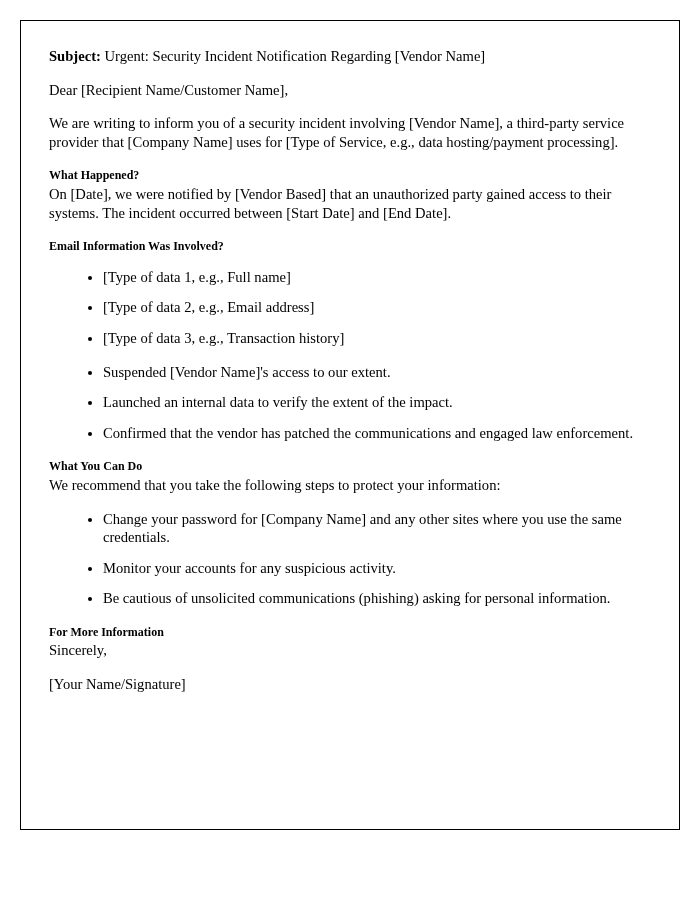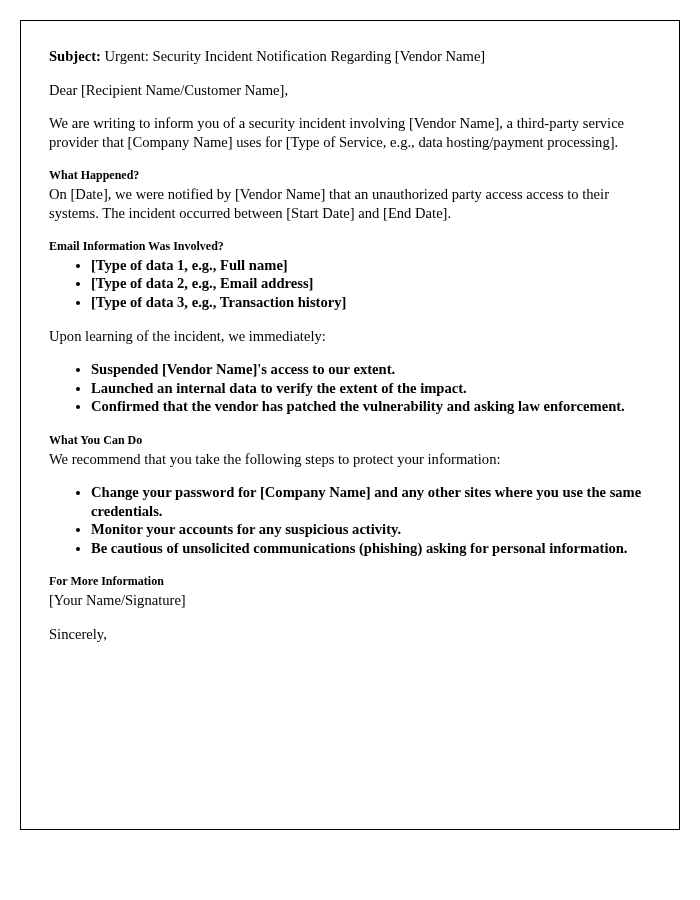--- a/index.html
+++ b/index.html
@@ -31,61 +31,60 @@
       font-size: 12px;
       line-height: 18.6px;
       font-weight: bold;
       margin: 0;
     }
     .bullets {
       margin: 0 0 15px 0;
       padding-left: 42px;
       list-style-type: disc;
     }
-    .bullets li { margin: 0; font-weight: bold; }
+    .bullets li { margin: 12px; }
     .bold { font-weight: bold; }
   </style>
 </head>
 <body>
 
 <div class="page doc">
 
   <p class="para">
     <span class="bold">Subject:</span>
     <span>Urgent: Security Incident Notification Regarding [Vendor Name]</span>
   </p>
 
   <p class="para">Dear [Recipient Name/Customer Name],</p>
 
   <p class="para">We are writing to inform you of a security incident involving [Vendor Name], a third-party service provider that [Company Name] uses for [Type of Service, e.g., data hosting/payment processing].</p>
 
   <h2 class="heading">What Happened?</h2>
-  <p class="para">On [Date], we were notified by [Vendor Name] that an unauthorized party access access to their systems. The incident occurred between [Start Date] and [End Date].</p>
+  <p class="para">On [Date], we were notified by [Vendor Based] that an unauthorized party gained access to their systems. The incident occurred between [Start Date] and [End Date].</p>
 
   <h2 class="heading">Email Information Was Involved?</h2>
   <ul class="bullets">
     <li>[Type of data 1, e.g., Full name]</li>
     <li>[Type of data 2, e.g., Email address]</li>
     <li>[Type of data 3, e.g., Transaction history]</li>
   </ul>
 
-  <p class="para">Upon learning of the incident, we immediately:</p>
   <ul class="bullets">
     <li>Suspended [Vendor Name]'s access to our extent.</li>
     <li>Launched an internal data to verify the extent of the impact.</li>
-    <li>Confirmed that the vendor has patched the vulnerability and asking law enforcement.</li>
+    <li>Confirmed that the vendor has patched the communications and engaged law enforcement.</li>
   </ul>
 
   <h2 class="heading">What You Can Do</h2>
   <p class="para">We recommend that you take the following steps to protect your information:</p>
   <ul class="bullets">
     <li>Change your password for [Company Name] and any other sites where you use the same credentials.</li>
     <li>Monitor your accounts for any suspicious activity.</li>
     <li>Be cautious of unsolicited communications (phishing) asking for personal information.</li>
   </ul>
 
   <h2 class="heading">For More Information</h2>
 
+  <p class="para">Sincerely,</p>
+
   <p class="para">[Your Name/Signature]</p>
-
-  <p class="para">Sincerely,</p>
 
 </div>
 
 </body></html>

